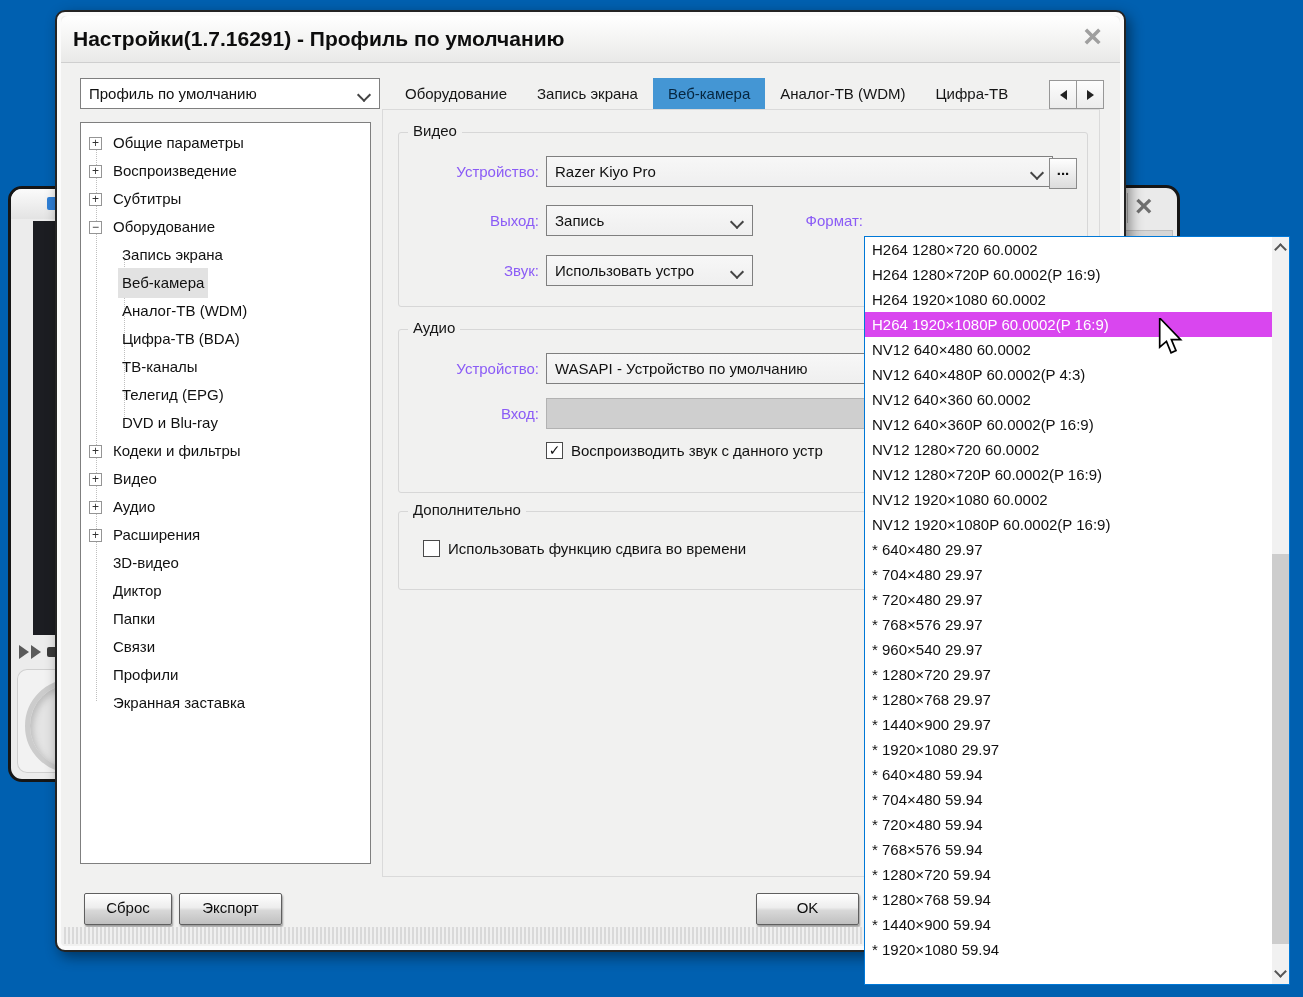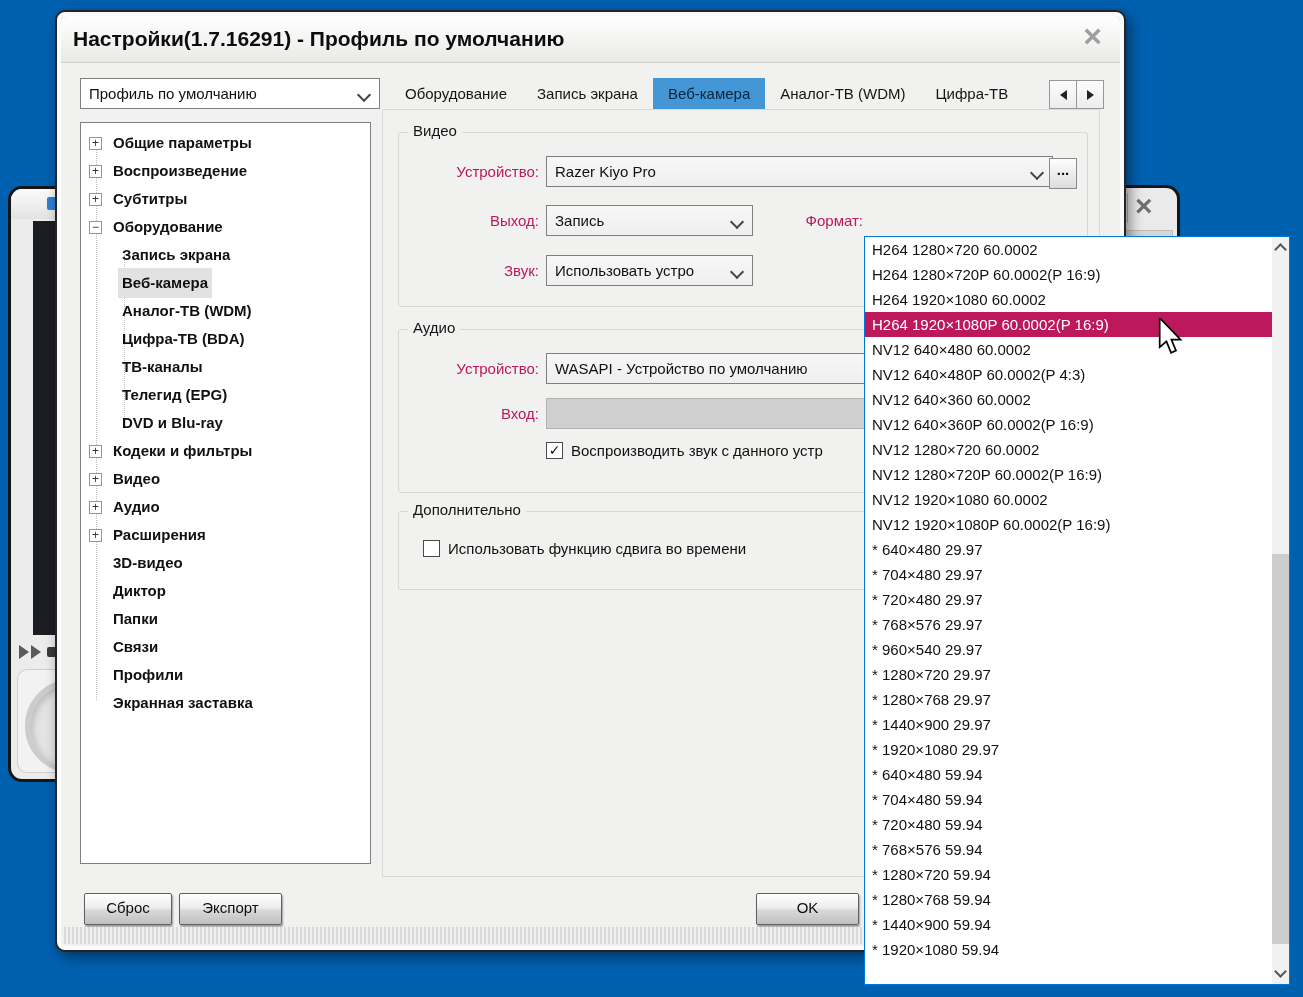--- a/index.html
+++ b/index.html
@@ -64,27 +64,27 @@
   .tree{position:absolute;left:23px;top:110px;width:291px;height:742px;background:#fff;border:1px solid #7f7f7f;
     padding-top:6px;box-sizing:border-box;overflow:hidden;}
   .tree::before{content:"";position:absolute;left:15px;top:18px;height:560px;border-left:1px dotted #bfbfbf;}
   .tree::after{content:"";position:absolute;left:43px;top:132px;height:170px;border-left:1px dotted #bfbfbf;}
   .trow{position:relative;height:28px;line-height:28px;display:flex;align-items:center;white-space:nowrap;z-index:1;}
   .trow.lvl0{padding-left:8px;}
   .trow.lvl0.leaf{padding-left:28px;}
   .trow.lvl1{padding-left:37px;}
   .ebox{width:13px;height:13px;background:#fff;border:1px solid #959595;font-size:12px;line-height:11px;
     text-align:center;margin-right:7px;color:#333;flex:0 0 13px;box-sizing:border-box;}
-  .tlabel{padding:1px 4px;font-weight:bold;}
+  .tlabel{padding:1px 4px;}
   .trow.sel .tlabel{background:#e2e2e2;}
 
   
   .group{position:absolute;border:1px solid #d7d7d7;border-radius:3px;}
   .gtitle{position:absolute;top:-11px;left:9px;background:#f1f1f0;padding:0 5px;color:#151515;}
-  .flabel{position:absolute;text-align:right;line-height:31px;color:#be185d;white-space:nowrap;}
+  .flabel{position:absolute;text-align:right;line-height:31px;color:#8b5cf6;white-space:nowrap;}
 
   .grp-video{left:341px;top:120px;width:688px;height:173px;}
   .grp-audio{left:341px;top:317px;width:688px;height:162px;}
   .grp-extra{left:341px;top:499px;width:688px;height:77px;}
 
   .more-btn{position:absolute;left:650px;top:25px;width:26px;height:29px;background:linear-gradient(#fefefe,#dcdcdc);
     border:1px solid #8a8a8a;text-align:center;line-height:22px;font-weight:bold;}
 
   
   .cbrow{position:absolute;display:flex;align-items:center;gap:8px;white-space:nowrap;}
@@ -100,21 +100,21 @@
   .btn-ok{left:699px;top:881px;width:101px;}
 
   .gripper{position:absolute;left:5px;top:915px;width:1053px;height:17px;
     background:repeating-linear-gradient(90deg,#f0f0f0 0 2px,#d9d9d9 2px 4px);}
 
   
   .droplist{position:absolute;left:864px;top:236px;width:426px;height:749px;background:#fff;
     border:1px solid #0078d7;box-sizing:border-box;z-index:30;}
   .opts{position:absolute;left:0;top:0;right:17px;bottom:0;overflow:hidden;}
   .opt{height:25px;line-height:25px;padding-left:7px;white-space:nowrap;color:#111;}
-  .opt.sel{background:#be185d;color:#ffffff;}
+  .opt.sel{background:#d946ef;color:#ffffff;}
   .sbar{position:absolute;right:0;top:0;width:17px;height:100%;background:#f1f1f1;}
   .sbtn{position:absolute;left:0;width:17px;height:17px;display:flex;align-items:center;justify-content:center;}
   .sbtn.up{top:2px;}
   .sbtn.down{bottom:2px;}
   .chev-u{width:7px;height:7px;border-left:2px solid #555;border-top:2px solid #555;transform:rotate(45deg);margin-top:4px;}
   .chev-d{width:7px;height:7px;border-left:2px solid #555;border-top:2px solid #555;transform:rotate(225deg);margin-bottom:4px;}
   .sthumb{position:absolute;left:0;top:317px;width:17px;height:390px;background:#cdcdcd;}
 
   .cursor{position:absolute;left:1158px;top:318px;z-index:60;}
 </style>

